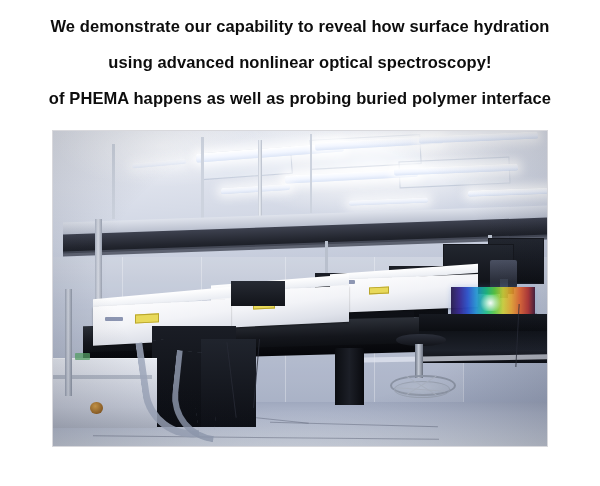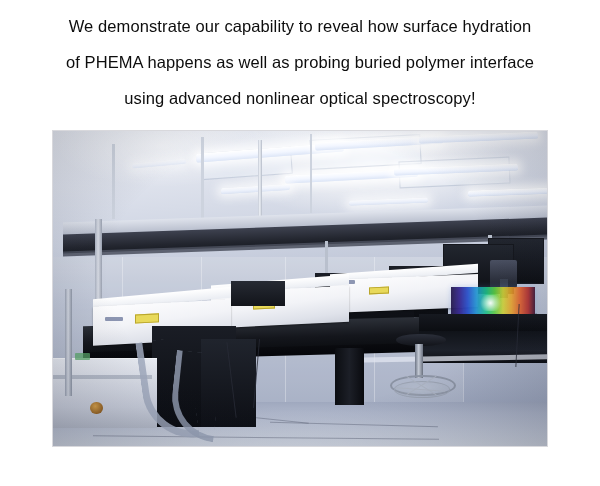--- a/index.html
+++ b/index.html
@@ -23,21 +23,21 @@
     width: 600px;
     padding-top: 8px;
     text-align: center;
   }
   .headline-line {
     color: #0d0d0d;
     font-size: 16.6px;
     line-height: 36px;
     letter-spacing: 0.1px;
     white-space: nowrap;
-    font-weight: 400;
+    font-weight: 700;
   }
   .line-1 { font-size: 16.5px; }
   .line-2 { font-size: 16.5px; }
   .line-3 { font-size: 16.5px; }
 
   
   .photo {
     position: absolute;
     left: 52px;
     top: 130px;
@@ -411,22 +411,22 @@
     inset: 0;
     background: radial-gradient(ellipse at 50% 45%, rgba(0,0,0,0) 55%, rgba(20,24,40,0.22) 100%);
     pointer-events: none;
   }
 </style>
 </head>
 <body>
 
 <div class="headline">
   <div class="headline-line line-1">We demonstrate our capability to reveal  how surface hydration</div>
+  <div class="headline-line line-3">using advanced nonlinear optical spectroscopy!</div>
   <div class="headline-line line-2">of PHEMA happens  as well as probing buried polymer  interface</div>
-  <div class="headline-line line-3">using advanced nonlinear optical spectroscopy!</div>
 </div>
 
 <div class="photo" title="Optical laser laboratory interior with three white laser enclosures on a black optical table, overhead shelving, fluorescent ceiling lights, computer monitors with a rainbow spectrum display, and a lab stool">
   <div class="photo-inner">
 
     <div class="ceiling"></div>
     <div class="ceiling-wash"></div>
 
     <div class="fixture f3"></div>
     <div class="fixture f1"></div>

